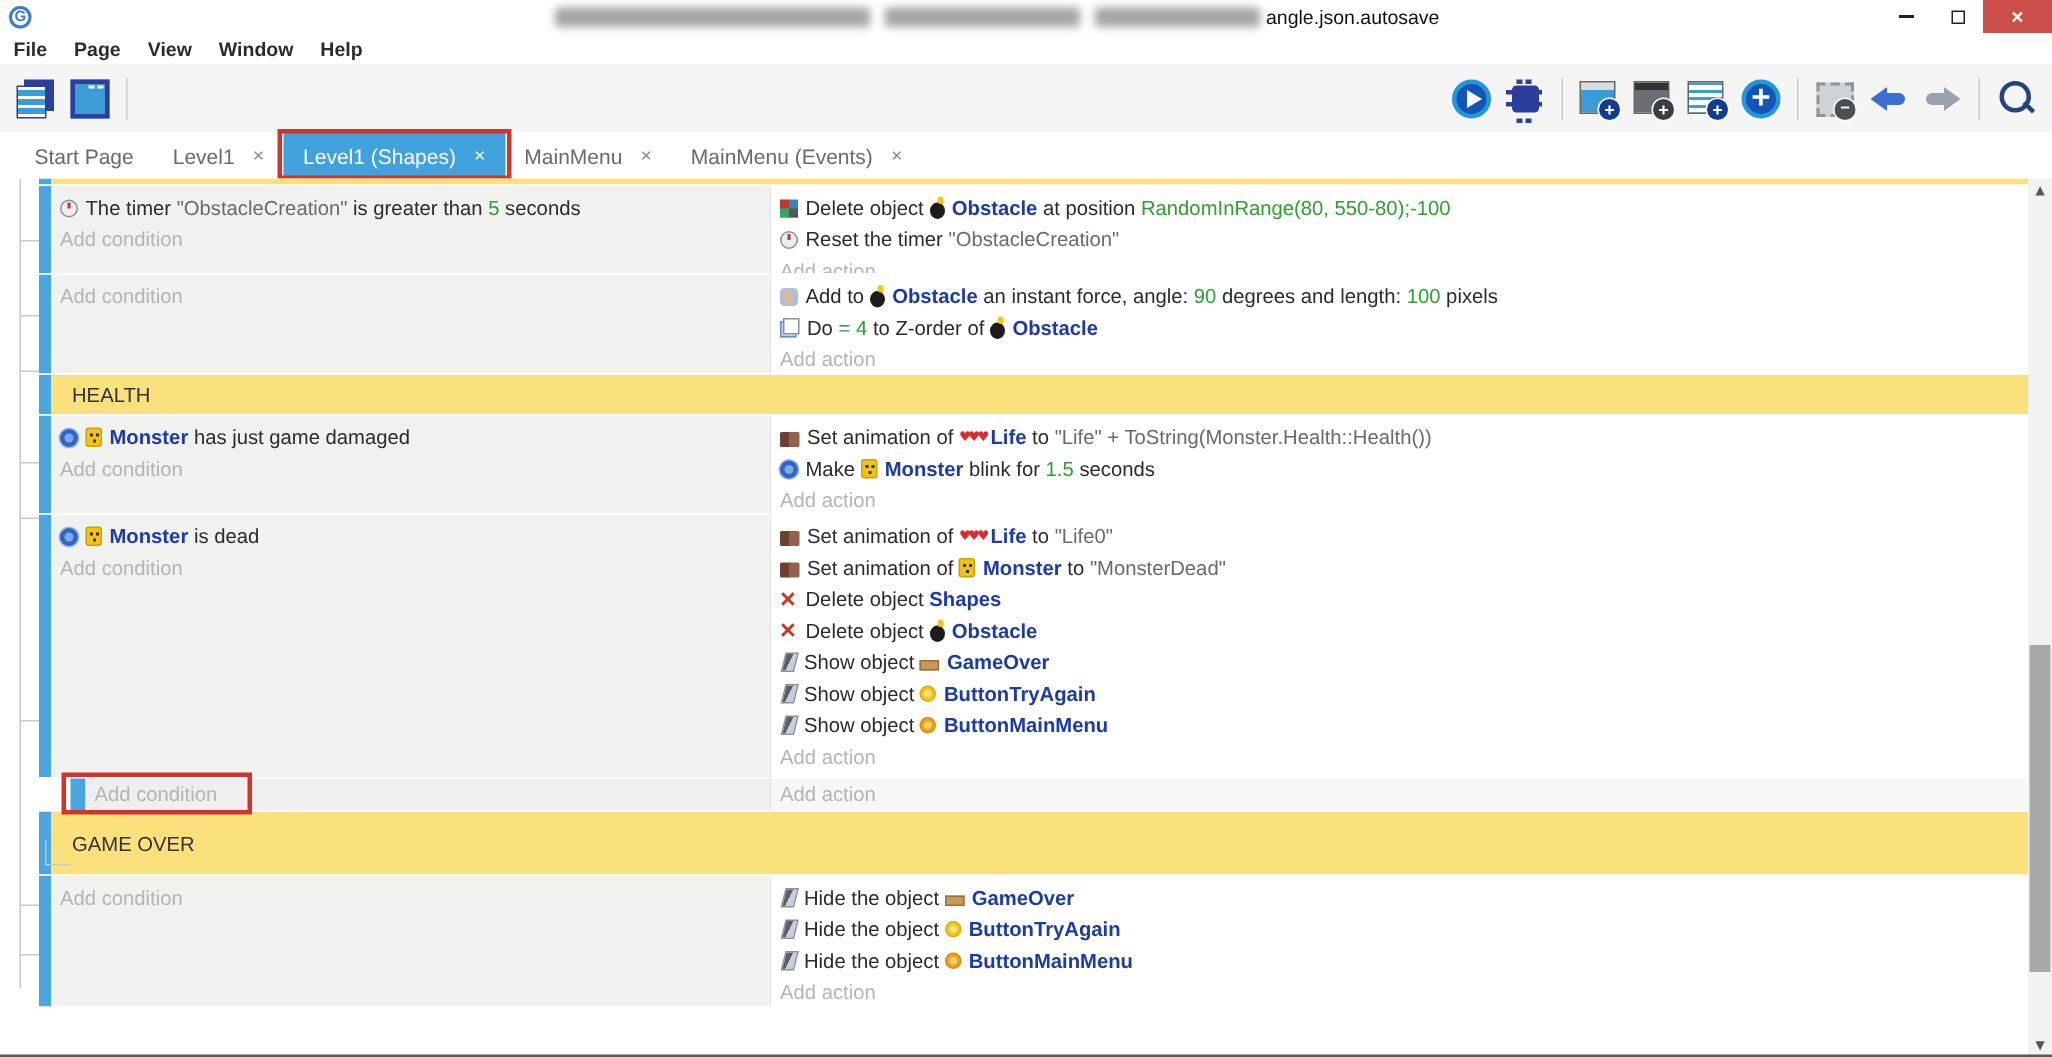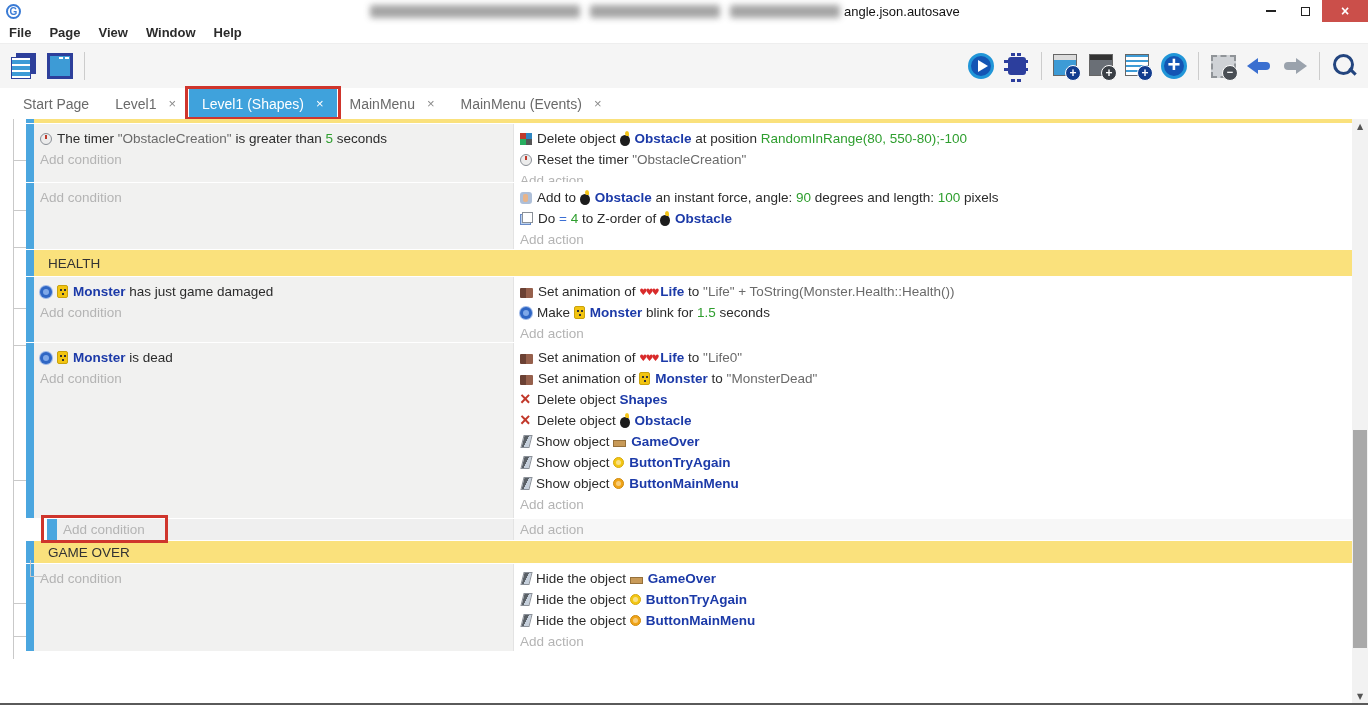--- a/index.html
+++ b/index.html
@@ -416,21 +416,21 @@
       <div class="red-box"></div>
       <div class="bar"></div>
       <div class="cond">
         <div class="ev-line placeholder">Add condition</div>
       </div>
       <div class="act">
         <div class="ev-line placeholder">Add action</div>
       </div>
     </div>
 
-    <div class="block" style="height:22px">
+    <div class="block" style="height:42px">
       <div class="bar"></div>
       <div class="ghead">GAME OVER</div>
     </div>
 
     <div class="block" style="height:87px">
       <div class="bar"></div>
       <div class="cond">
         <div class="ev-line placeholder">Add condition</div>
       </div>
       <div class="act">

